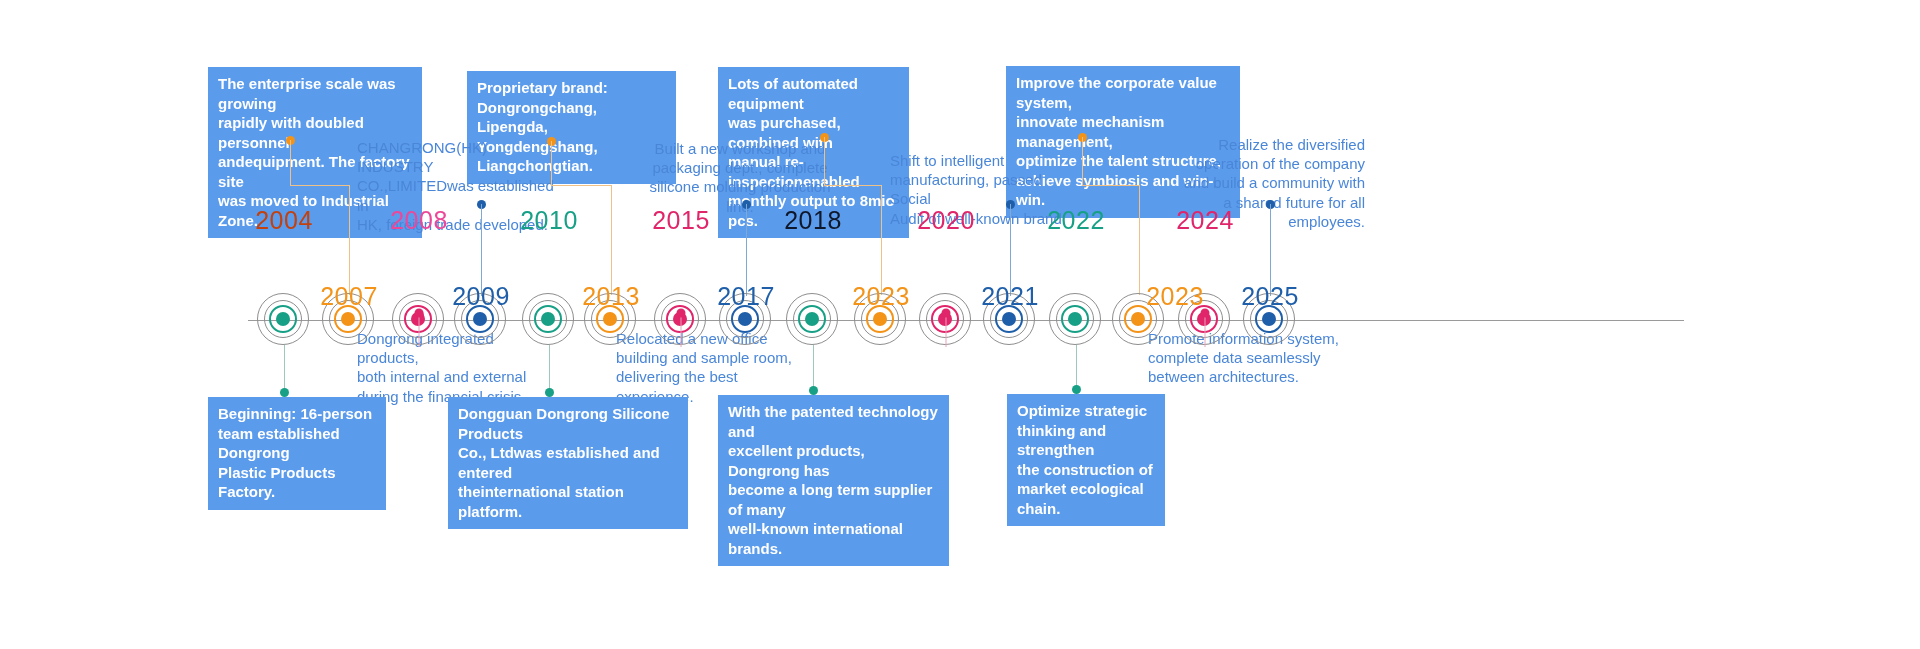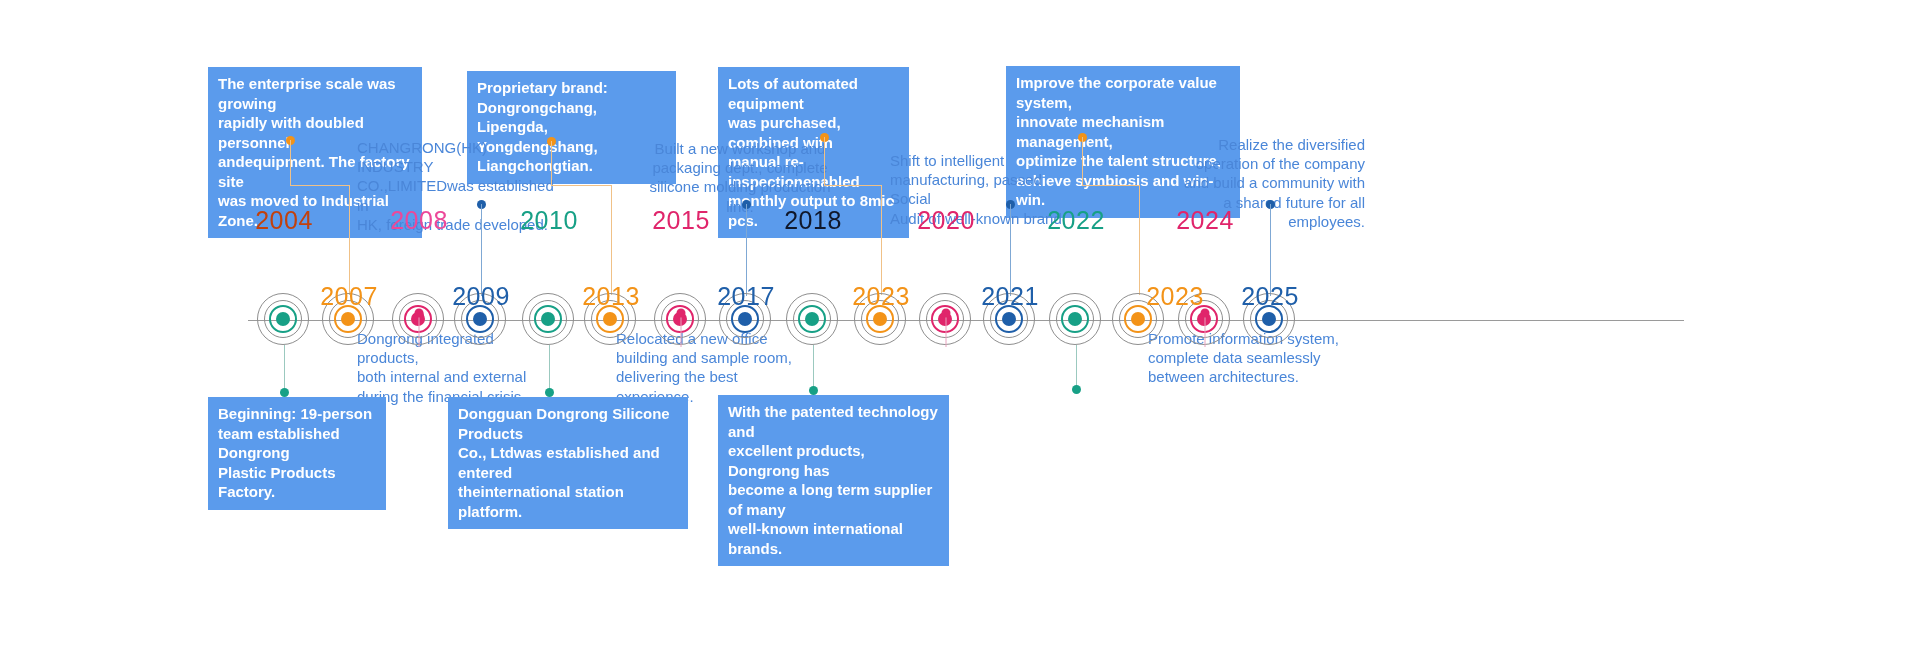--- a/index.html
+++ b/index.html
@@ -175,33 +175,37 @@
 
   <div class="callout" style="left:616px; top:329px; width:200px;">Relocated a new office
 building and sample room,
 delivering the best experience.</div>
 
 
   <div class="callout" style="left:1148px; top:329px; width:195px;">Promote information system,
 complete data seamlessly
 between architectures.</div>
 
-  <div class="boxnote" style="left:208px; top:397px; width:178px;">Beginning:  19-person
+  <div class="boxnote" style="left:208px; top:397px; width:178px;">Beginning:  16-person
 team established Dongrong
 Plastic Products Factory.</div>
 
   <div class="boxnote" style="left:448px; top:397px; width:240px;">Dongguan Dongrong Silicone Products
 Co., Ltdwas established and entered
 theinternational station platform.</div>
 
   <div class="boxnote" style="left:718px; top:395px; width:231px;">With the patented technology and
 excellent products, Dongrong has
 become a long term supplier of many
 well-known international brands.</div>
 
+  <div class="boxnote" style="left:1007px; top:394px; width:158px;">Optimize strategic
+thinking and strengthen
+the construction of
+market ecological chain.</div>
 
   <div class="conn">
     <div class="enddot" style="left:290px; top:136px; background:#f39318;"></div>
     <div class="v" style="left:290px; top:140px; height:45px; background:#f0c187;"></div>
     <div class="h" style="left:290px; top:185px; width:59px; background:#f0c187;"></div>
     <div class="v" style="left:349px; top:185px; height:110px; background:#f0c187;"></div>
   </div>
 
   <div class="conn">
     <div class="enddot" style="left:551px; top:137px; background:#f39318;"></div>

